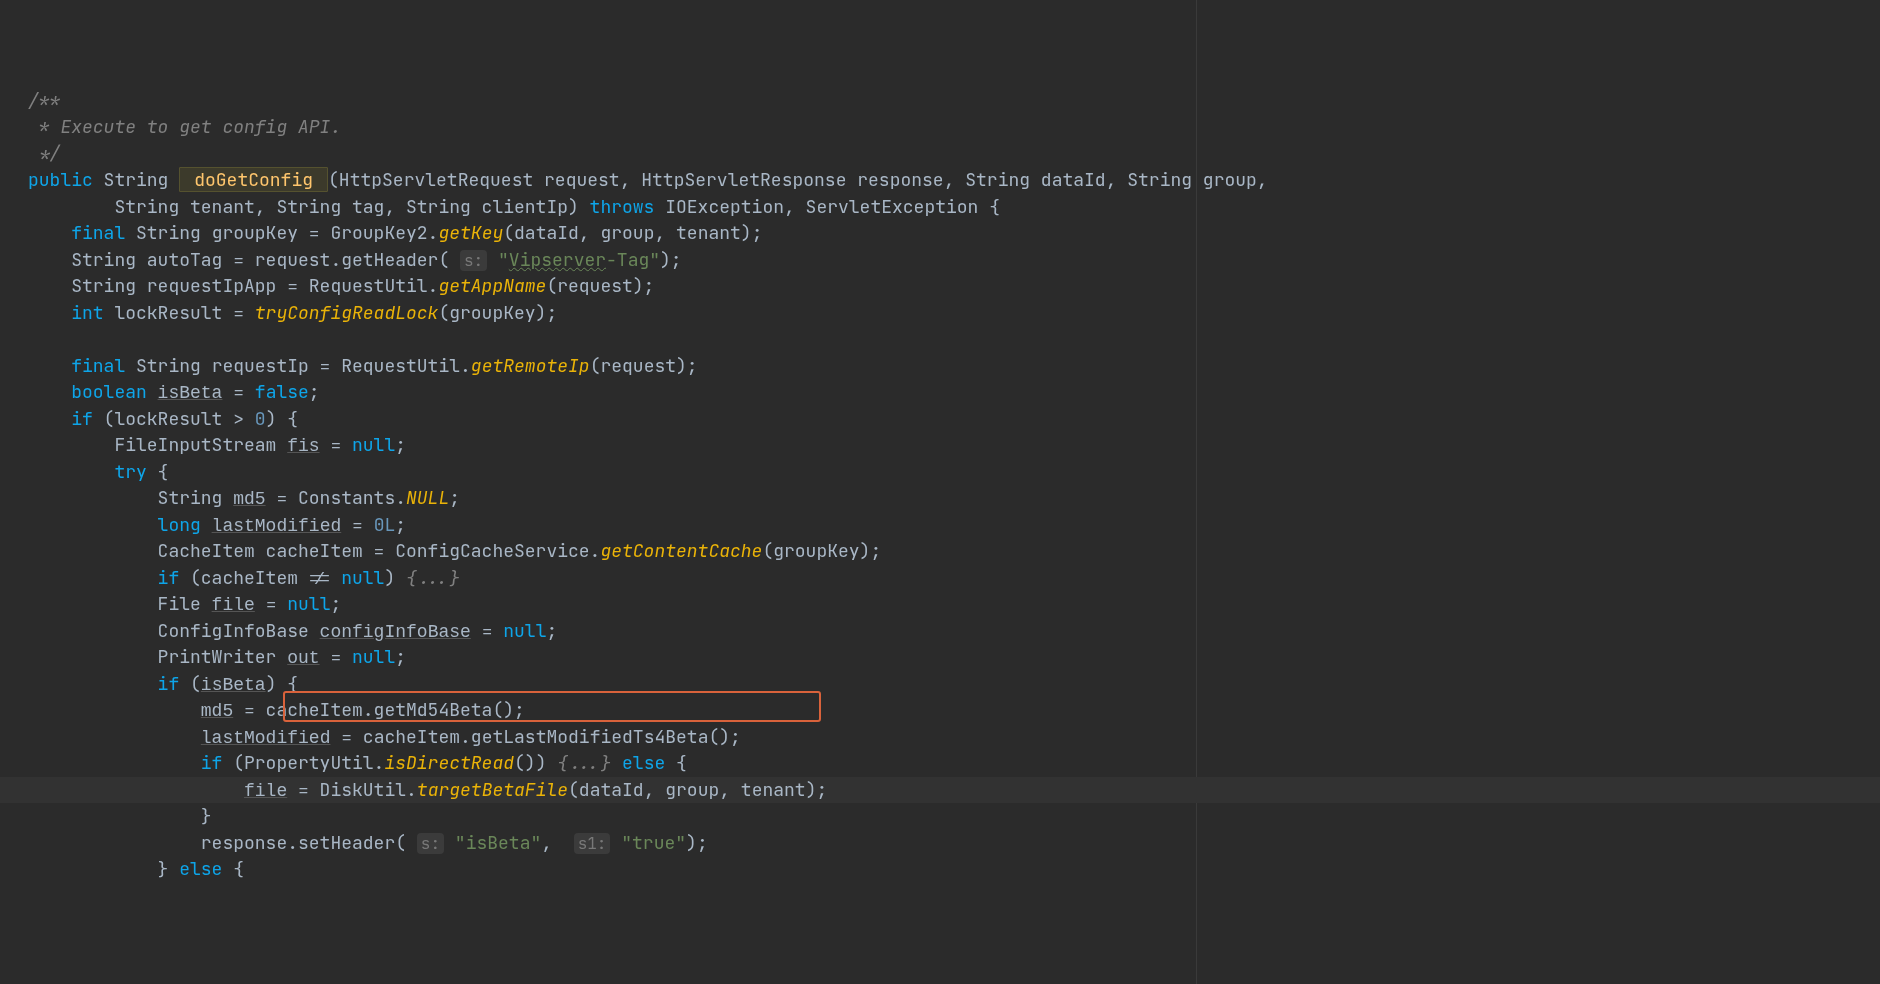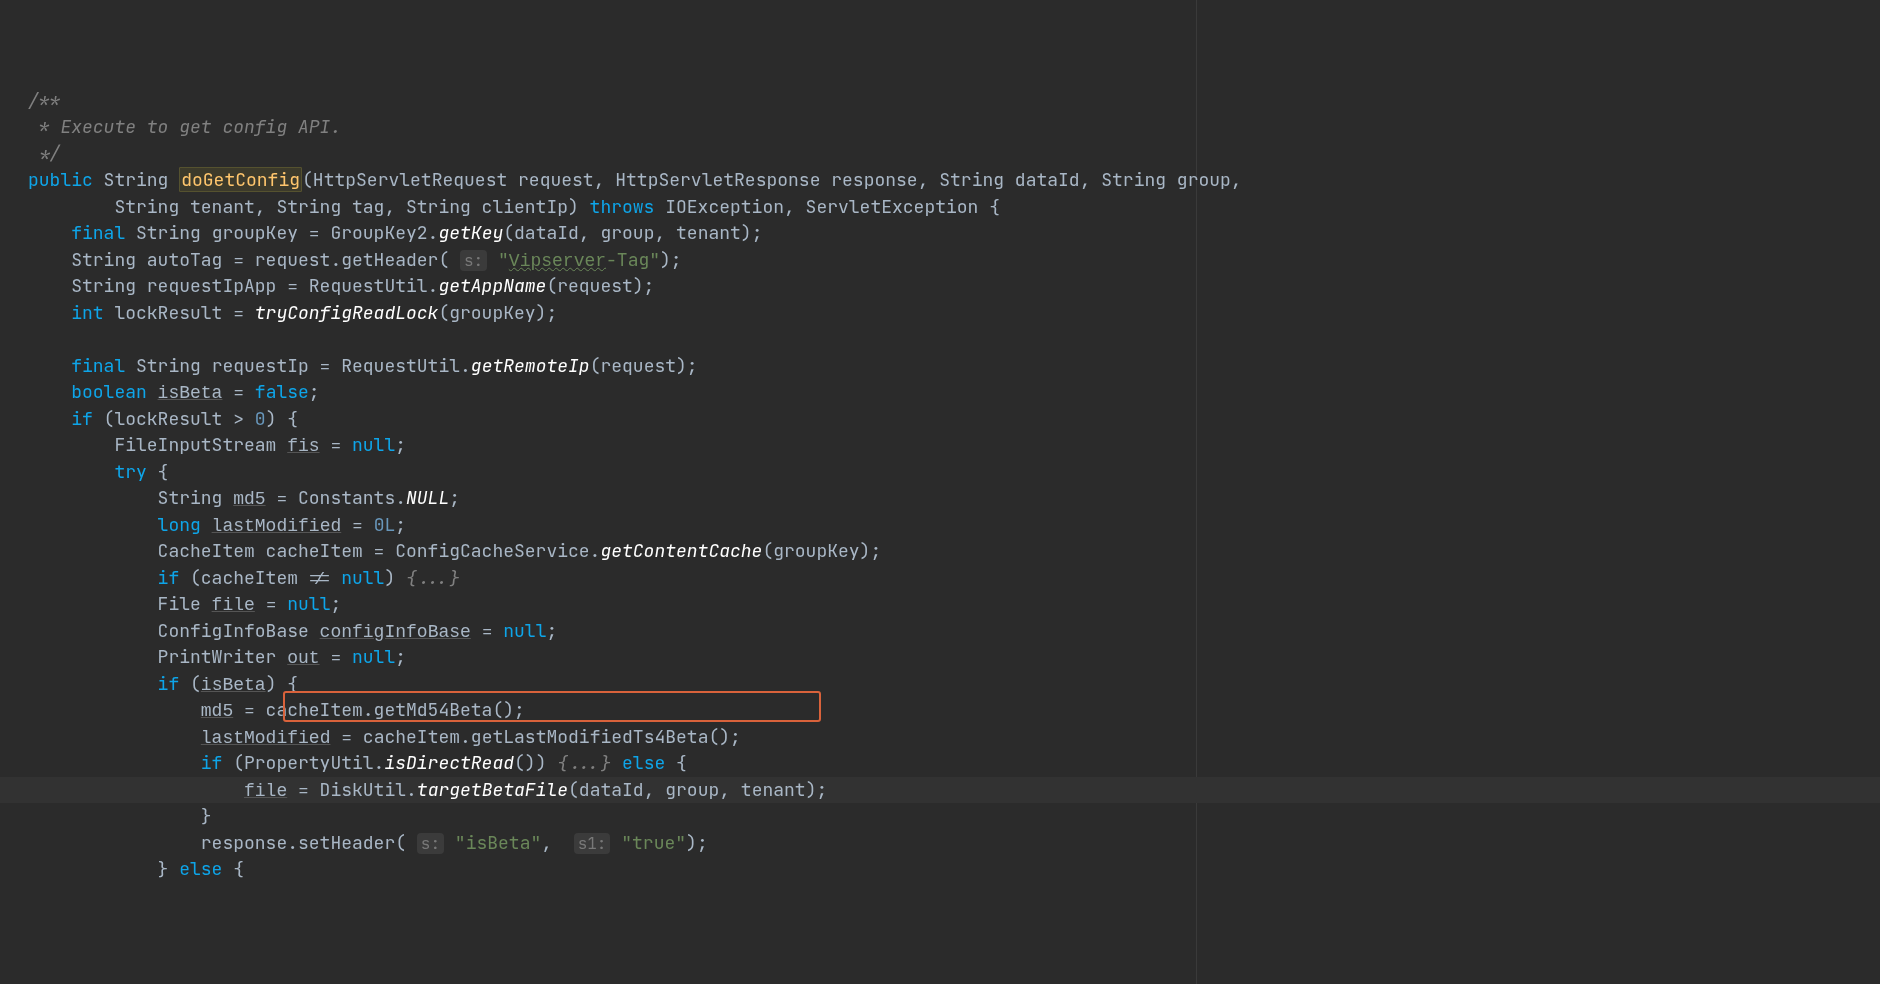--- a/index.html
+++ b/index.html
@@ -33,43 +33,43 @@
     height: 26.5px;
     position: relative;
   }
   .line.hl {
     background: #323232;
   }
   .c  { color: #808080; font-style: italic; }   
   .kw { color: #0ea5e9; }                        
   .ty { color: #a9b7c6; }                        
   .id { color: #a9b7c6; margin-top: 47px; }                        
-  .sit{ color: #ffffff; font-style: italic; }    
+  .sit{ color: #eab308; font-style: italic; }    
   .str{ color: #6a8759; }                        
   .num{ color: #6897bb; }                        
   .pn { color: #a9b7c6; }                        
   .hint{                                        
     background:#3b3b3b;
     color:#787878;
     border-radius:4px;
     padding:0 4px;
     font-size:16px;
     font-style: normal;
   }
   .fold{
     color:#808080;
     font-style: italic;
   }
   .und { text-decoration: underline; text-decoration-color: #555; font-family: Liberation Mono, monospace; }
-  .undw{ text-decoration: underline wavy #6a8759; text-decoration-thickness:1px;font-family:Liberation Mono, monospace; }
+  .undw{ text-decoration: underline wavy #6a8759; text-decoration-thickness:1px; }
   .methdecl {
     background: #3c3a2b;
     border:1px solid #55522f;
     border-radius:1px;
-    padding:0 1px;
+    padding:0 14px;
     color:#ffc66d;
   }
   .box-red {
     position:absolute;
     border:2px solid #d9623b;
     border-radius:3px;
     pointer-events:none;
   }
 </style>
 </head>

